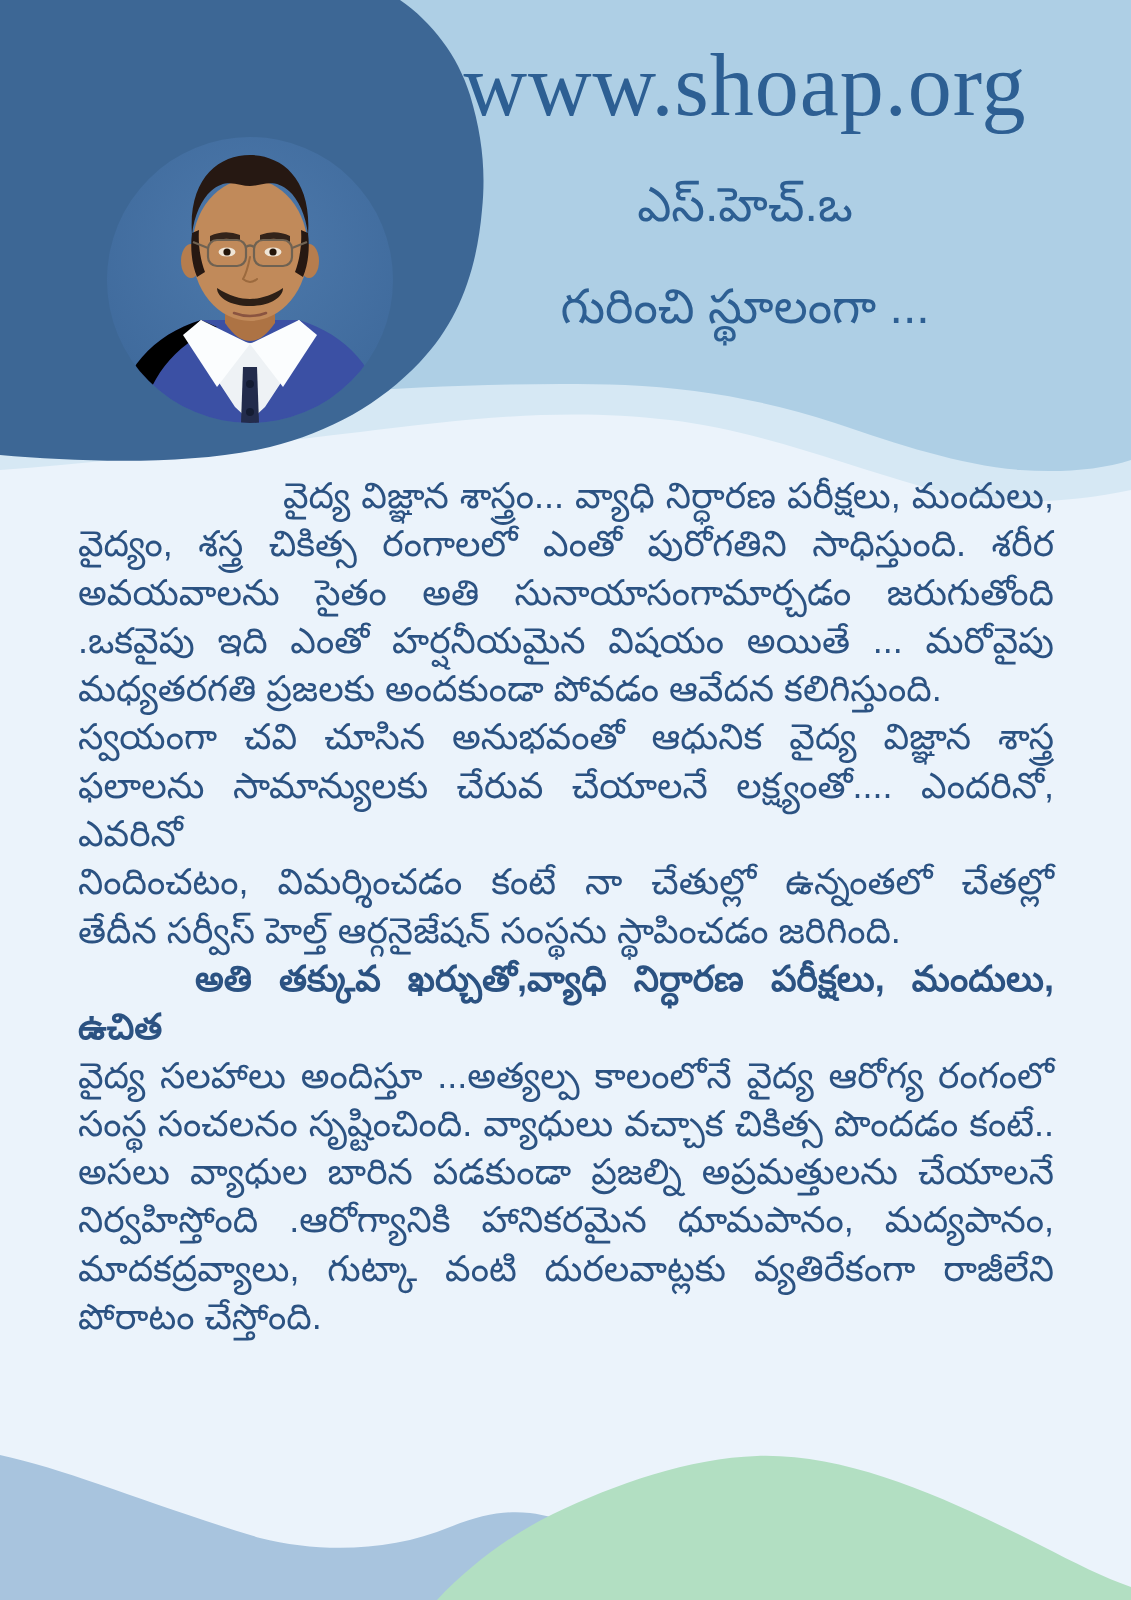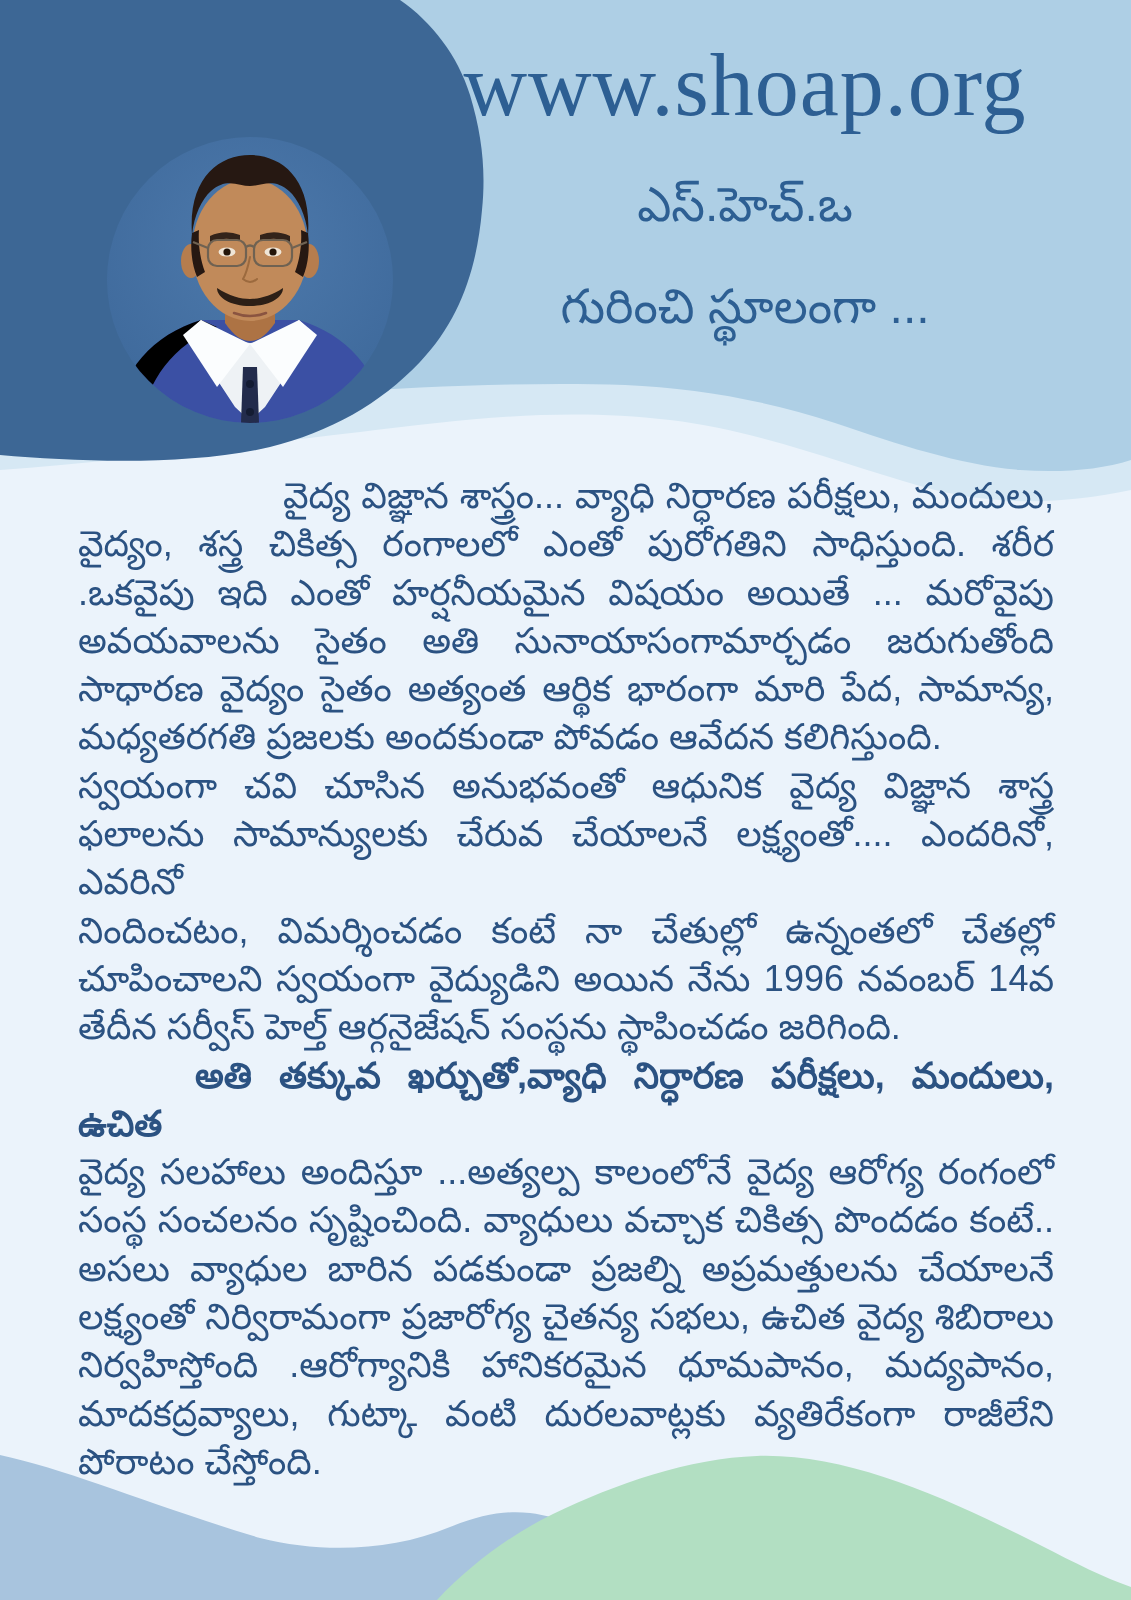--- a/index.html
+++ b/index.html
@@ -113,34 +113,31 @@
 
   <div class="header-text">
     <div class="site-url">www.shoap.org</div>
     <div class="header-telugu t1">ఎస్.హెచ్.ఒ</div>
     <div class="header-telugu t2">గురించి స్థూలంగా ...</div>
   </div>
 
   <div class="article">
       <div class="tline" style="text-indent: 205px;">వైద్య విజ్ఞాన శాస్త్రం... వ్యాధి నిర్ధారణ పరీక్షలు, మందులు,</div>
       <div class="tline">వైద్యం, శస్త్ర చికిత్స రంగాలలో ఎంతో పురోగతిని సాధిస్తుంది. శరీర</div>
+      <div class="tline">అవయవాలను సైతం అతి సునాయాసంగామార్చడం జరుగుతోంది</div>
       <div class="tline">.ఒకవైపు ఇది ఎంతో హర్షనీయమైన విషయం అయితే ... మరోవైపు</div>
-      <div class="tline">అవయవాలను సైతం అతి సునాయాసంగామార్చడం జరుగుతోంది</div>
-      <div class="tline">సాధారణ వైద్యం సైతం అత్యంత ఆర్థిక భారంగా మారి పేద, సామాన్య,</div>
       <div class="tline last">మధ్యతరగతి ప్రజలకు అందకుండా పోవడం ఆవేదన కలిగిస్తుంది.</div>
       <div class="tline">స్వయంగా చవి చూసిన అనుభవంతో ఆధునిక వైద్య విజ్ఞాన శాస్త్ర</div>
       <div class="tline">ఫలాలను సామాన్యులకు చేరువ చేయాలనే లక్ష్యంతో.... ఎందరినో, ఎవరినో</div>
       <div class="tline">నిందించటం, విమర్శించడం కంటే నా చేతుల్లో ఉన్నంతలో చేతల్లో</div>
-      <div class="tline">చూపించాలని స్వయంగా వైద్యుడిని అయిన నేను 1996 నవంబర్ 14వ</div>
       <div class="tline last">తేదీన సర్వీస్ హెల్త్ ఆర్గనైజేషన్ సంస్థను స్థాపించడం జరిగింది.</div>
       <div class="tline" style="text-indent: 117px; font-weight: bold;">అతి తక్కువ ఖర్చుతో,వ్యాధి నిర్ధారణ పరీక్షలు, మందులు, ఉచిత</div>
       <div class="tline">వైద్య సలహాలు  అందిస్తూ ...అత్యల్ప కాలంలోనే వైద్య ఆరోగ్య రంగంలో</div>
       <div class="tline">సంస్థ సంచలనం సృష్టించింది. వ్యాధులు వచ్చాక చికిత్స పొందడం కంటే..</div>
       <div class="tline">అసలు వ్యాధుల బారిన పడకుండా ప్రజల్ని అప్రమత్తులను చేయాలనే</div>
-      <div class="tline">లక్ష్యంతో నిర్విరామంగా ప్రజారోగ్య చైతన్య సభలు, ఉచిత వైద్య శిబిరాలు</div>
       <div class="tline">నిర్వహిస్తోంది .ఆరోగ్యానికి హానికరమైన ధూమపానం, మద్యపానం,</div>
       <div class="tline">మాదకద్రవ్యాలు, గుట్కా వంటి దురలవాట్లకు వ్యతిరేకంగా రాజీలేని</div>
       <div class="tline last">పోరాటం చేస్తోంది.</div>
     </div>
 
   <svg class="footer-art" width="1131" height="200" viewBox="0 0 1131 200" aria-hidden="true">
     <path class="shape-wave-blue" d="M0,55 C70,70 150,105 260,138 C320,153 390,152 450,127 C480,115 505,110 530,113 C570,118 620,142 670,170 C695,185 715,193 740,200 L0,200 Z"></path>
     <path class="shape-wave-green" d="M437,200 C470,165 510,135 553,114 C615,84 690,58 757,56 C850,53 950,100 1040,145 C1075,163 1105,178 1131,187 L1131,200 Z"></path>
   </svg>
 

